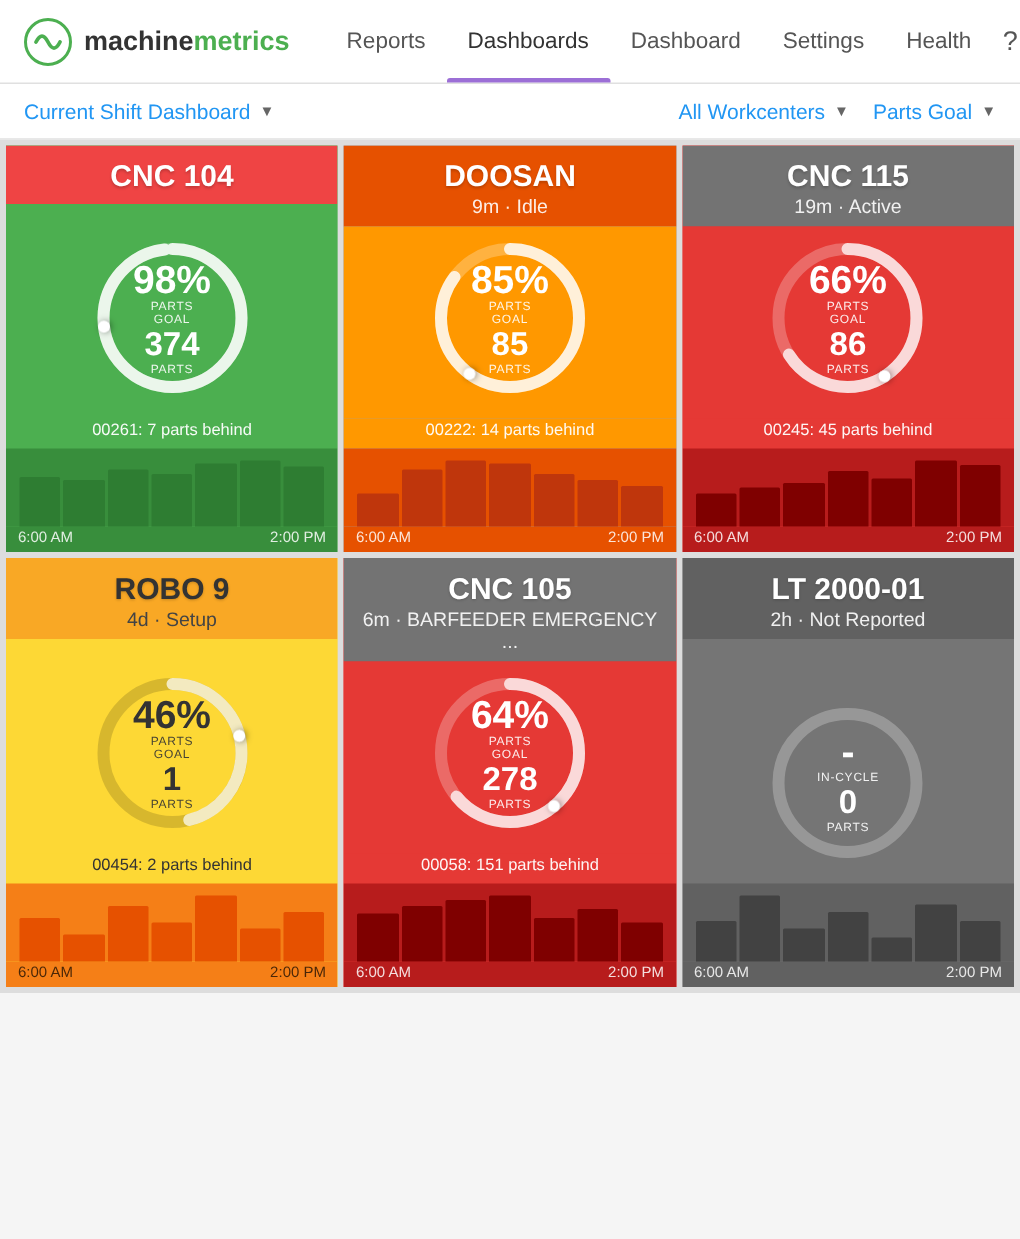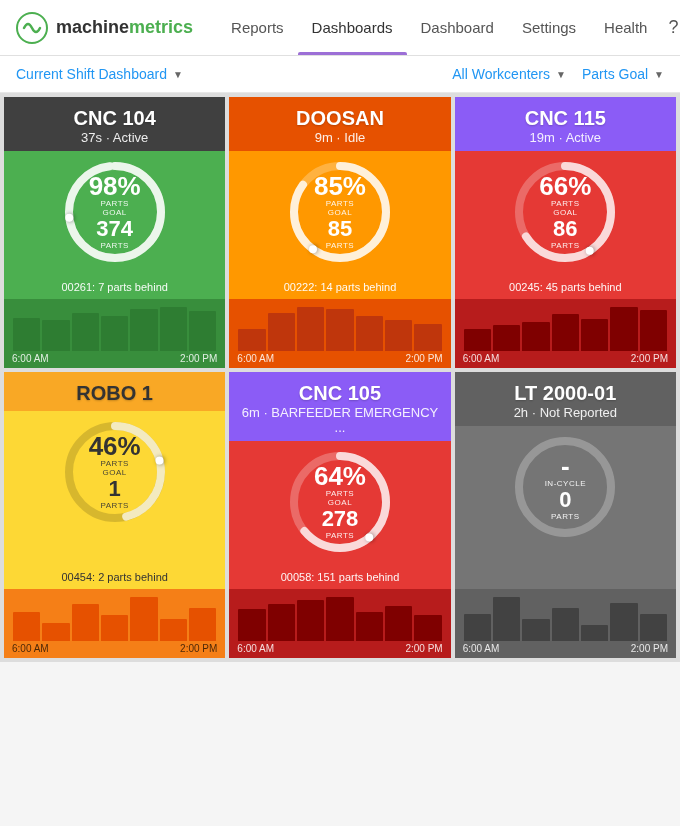--- a/index.html
+++ b/index.html
@@ -126,21 +126,21 @@
     }
     .card-header .machine-status {
       font-size: 13px;
       color: rgba(255,255,255,0.9);
     }
     .card-body {
       flex: 1;
       display: flex;
       flex-direction: column;
       align-items: center;
-      justify-content: flex-start;
+      justify-content: flex-end;
       padding: 6px 8px;
       position: relative;
     }
 
     
     .gauge-container {
       position: relative;
       width: 110px;
       height: 110px;
       margin: 0 auto 6px;
@@ -205,37 +205,37 @@
       color: rgba(255,255,255,0.85);
     }
     .bar {
       flex: 1;
       margin: 0 1px;
       border-radius: 1px 1px 0 0;
     }
 
     
     .theme-green { background: #4caf50; }
-    .theme-green .card-header { background: #404040; }
+    .theme-green .card-header { background: #ef4444; }
     .theme-green .card-body { background: #4caf50; }
     .theme-green .card-alert { background: #4caf50; }
     .theme-green .card-chart { background: #388e3c; }
     .theme-green .card-chart-times { background: #388e3c; }
     .theme-green .bar { background: #2e7d32; }
 
     .theme-orange { background: #a3a3a3; }
     .theme-orange .card-header { background: #e65100; }
     .theme-orange .card-body { background: #ff9800; }
     .theme-orange .card-alert { background: #ff9800; }
     .theme-orange .card-chart { background: #e65100; }
     .theme-orange .card-chart-times { background: #e65100; }
     .theme-orange .bar { background: #bf360c; }
 
     .theme-red { background: #e53935; }
-    .theme-red .card-header { background: #8b5cf6; }
+    .theme-red .card-header { background: #737373; }
     .theme-red .card-body { background: #e53935; }
     .theme-red .card-alert { background: #e53935; }
     .theme-red .card-chart { background: #b71c1c; }
     .theme-red .card-chart-times { background: #b71c1c; }
     .theme-red .bar { background: #7f0000; }
 
     .theme-yellow { background: #fdd835; }
     .theme-yellow .card-header { background: #f9a825; }
     .theme-yellow .card-body { background: #fdd835; }
     .theme-yellow .card-alert { background: #fdd835; }
@@ -305,21 +305,20 @@
       <span>Parts Goal</span>
       <span class="arrow">▼</span>
     </div>
   </div>
 </div>
 
 <div class="dashboard-grid" id="grid-container">
 <div class="machine-card theme-green">
       <div class="card-header">
     <div class="machine-name">CNC 104</div>
-    <div class="machine-status">37s · Active</div>
   </div>
       <div class="card-body">
     <div class="gauge-container">
       <svg viewBox="0 0 110 110">
         <circle cx="55" cy="55" r="46" fill="none" stroke="rgba(255,255,255,0.25)" stroke-width="8"></circle>
         <circle cx="55" cy="55" r="46" fill="none" stroke="rgba(255,255,255,0.85)" stroke-width="8" stroke-dasharray="289.02652413026095" stroke-dashoffset="5.780530482605229" stroke-linecap="round"></circle>
         <circle cx="49.23467125604203" cy="9.362723739534019" r="4" fill="white" style="filter:drop-shadow(0 1px 2px rgba(0,0,0,0.4))"></circle>
       </svg>
       <div class="gauge-text">
         <div class="gauge-percent">98%</div>
@@ -409,21 +408,22 @@
         <div class="bar" style="height: 44px;"></div>
         <div class="bar" style="height: 41.0667px;"></div>
       </div>
       <div class="card-chart-times">
     <span>6:00 AM</span>
     <span>2:00 PM</span>
   </div>
     </div>
     <div class="machine-card theme-yellow">
       <div class="card-header">
-    <div class="machine-name">ROBO 1</div>
+    <div class="machine-name">ROBO 9</div>
+    <div class="machine-status">4d · Setup</div>
   </div>
       <div class="card-body">
     <div class="gauge-container">
       <svg viewBox="0 0 110 110">
         <circle cx="55" cy="55" r="46" fill="none" stroke="rgba(0,0,0,0.15)" stroke-width="8"></circle>
         <circle cx="55" cy="55" r="46" fill="none" stroke="rgba(255,255,255,0.7)" stroke-width="8" stroke-dasharray="289.02652413026095" stroke-dashoffset="156.0743230303409" stroke-linecap="round"></circle>
         <circle cx="66.43973480958333" cy="99.55482541191702" r="4" fill="white" style="filter:drop-shadow(0 1px 2px rgba(0,0,0,0.4))"></circle>
       </svg>
       <div class="gauge-text">
         <div class="gauge-percent">46%</div>

